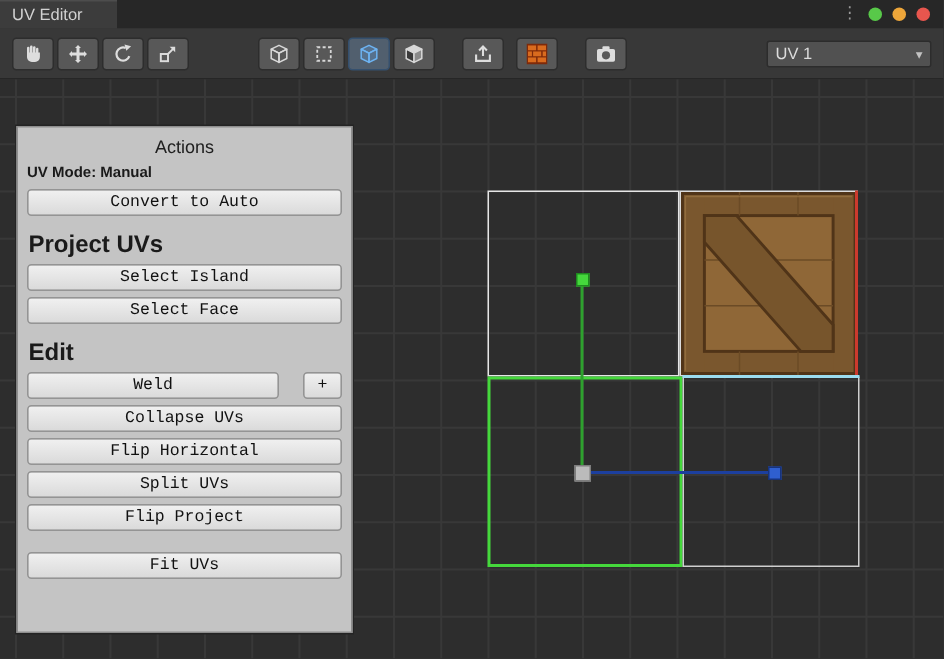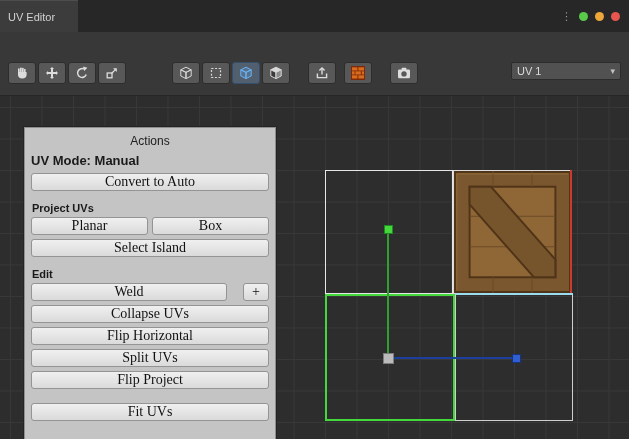--- a/index.html
+++ b/index.html
@@ -1,32 +1,32 @@
 <!DOCTYPE html>
 <html><head>
 <meta charset="utf-8">
 <style>
   * { box-sizing: border-box; margin: 0; padding: 0; }
   html,body { width:629px; height:439px; overflow:hidden; }
   body { font-family:"Liberation Sans", sans-serif; background:#383838; position:relative; }
 
   
-  .titlebar { height:32px; background:#272727; display:flex; align-items:stretch; }
+  .titlebar { height:19px; background:#272727; display:flex; align-items:stretch; }
   .tab { width:78px; background:#3c3c3c; color:#d2d2d2; font-size:11px;
          display:flex; align-items:center; padding-left:8px; border-top:1px solid #4d4d4d; }
   .titlebar-right { margin-left:auto; display:flex; align-items:center; gap:7px; padding-right:9px; }
   .kebab { color:#9a9a9a; font-size:11px; line-height:1; cursor:default; }
   .dot { width:9px; height:9px; border-radius:50%; display:inline-block; }
   .dot-green { background:#58c949; }
   .dot-orange { background:#eda63a; }
   .dot-red { background:#e8564e; }
 
   
   .toolbar { height:34px; background:#383838; border-bottom:1px solid #262626;
-             display:flex; align-items:flex-start; padding:0 8px;margin-top:30px; }
+             display:flex; align-items:center; padding:0 8px; }
   .tgroup { display:flex; gap:2px; }
   .tbtn { width:28px; height:22px; background:#585858; border:1px solid #2d2d2d; border-radius:3px;
           display:flex; align-items:center; justify-content:center; cursor:pointer; }
   .tbtn.selected { background:#515f6e; border-color:#35506e; }
   .g1 { margin-right:46px; }
   .g2 { margin-right:18px; }
   .single { margin-right:0; }
   .sp8 { margin-right:8px; }
   .sp18 { margin-right:18px; }
   .dropdown { margin-left:auto; width:110px; height:18px; background:#515151; border:1px solid #2c2c2c;
@@ -52,29 +52,29 @@
 
   .axis-line { position:absolute; }
   .line-green { left:387px; top:133px; width:2px; height:127px; background:#2ea12e; }
   .line-blue  { left:390px; top:261px; width:123px; height:2px; background:#1c3f9e; }
   .handle { position:absolute; }
   .h-green { left:384px; top:129px; width:9px; height:9px; background:#45d83c; border:1px solid #1f8a1f; }
   .h-gray  { left:383px; top:257px; width:11px; height:11px; background:#bbbbbb; border:1px solid #7d7d7d; }
   .h-blue  { left:512px; top:258px; width:9px; height:9px; background:#2f5fd0; border:1px solid #17337d; }
 
   
-  .panel { position:absolute; left:24px; top:31px; width:252px; height:338px;
+  .panel { position:absolute; left:11px; top:31px; width:224px; height:338px;
            background:#c4c4c4; border:1px solid #8e8e8e; color:#1a1a1a;
            box-shadow:0 0 0 1px #242424; }
   .panel-title { text-align:center; font-size:12px; padding:6px 0 4px; color:#202020; }
-  .uv-mode { font-size:13px; font-weight:bold; padding:1px 6px 5px; }
-  .section-label { font-size:11px; font-weight:bold; padding:7px 7px 3px; }
+  .uv-mode { font-size:10px; font-weight:bold; padding:1px 6px 5px; }
+  .section-label { font-size:16px; font-weight:bold; padding:7px 7px 3px; }
   .pbtn { display:block; width:calc(100% - 12px); margin:0 6px 4px; height:18px;
           background:linear-gradient(#f0f0f0,#dadada); border:1px solid #949494; border-radius:3px;
-          font-family:Liberation Serif, serif; font-size:14px; color:#111; cursor:pointer; }
+          font-family:Liberation Mono, monospace; font-size:11px; color:#111; cursor:pointer; }
   .row2 { display:flex; gap:4px; margin:0 6px 4px; }
   .row2 .pbtn { width:auto; flex:1; margin:0; }
   .weld-row { display:flex; gap:16px; margin:0 6px 4px; }
   .weld-row .pbtn { margin:0; }
   .weld-row .weld { flex:1; }
   .weld-row .plus { width:26px; }
   .gap-top { margin-top:14px; }
 </style>
 </head>
 <body>
@@ -243,26 +243,23 @@
   <div class="handle h-gray"></div>
   <div class="handle h-blue"></div>
 
   <div class="panel">
     <div class="panel-title">Actions</div>
     <div class="uv-mode">UV Mode: Manual</div>
 
     <button class="pbtn">Convert to Auto</button>
 
     <div class="section-label">Project UVs</div>
-    <div class="row2">
-      <button class="pbtn">Planar</button>
-      <button class="pbtn">Box</button>
-    </div>
 
     <button class="pbtn">Select Island</button>
+    <button class="pbtn">Select Face</button>
 
     <div class="section-label">Edit</div>
     <div class="weld-row">
       <button class="pbtn weld">Weld</button>
       <button class="pbtn plus">+</button>
     </div>
     <button class="pbtn">Collapse UVs</button>
     <button class="pbtn">Flip Horizontal</button>
     <button class="pbtn">Split UVs</button>
     <button class="pbtn">Flip Project</button>

